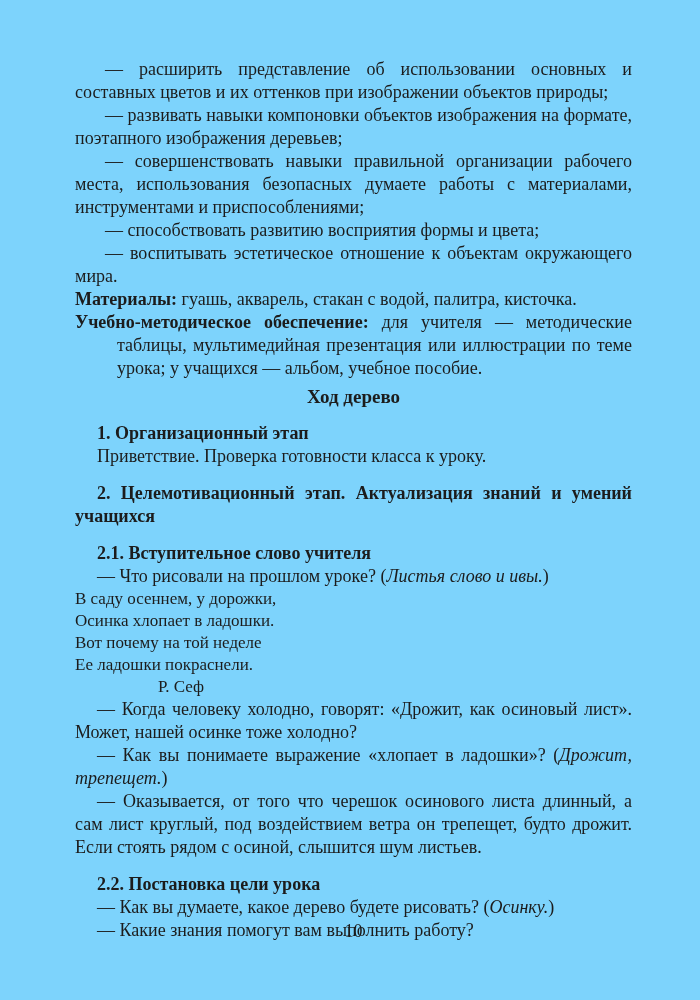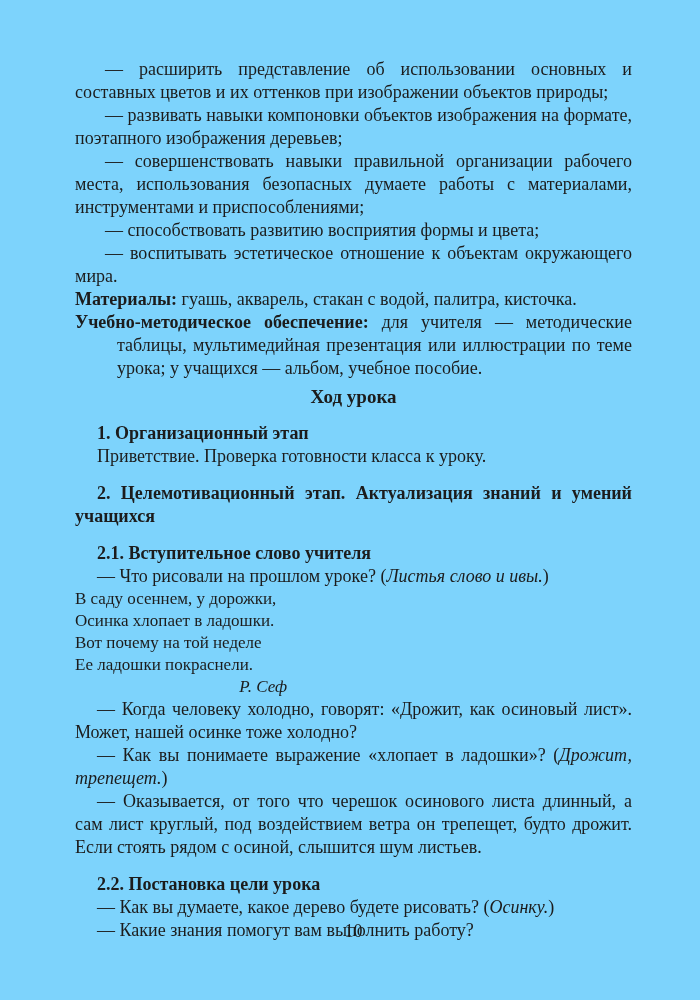--- a/index.html
+++ b/index.html
@@ -27,22 +27,21 @@
     text-align:center;font-weight:bold;font-size:19px;
     margin:5px 0 3px 0;text-indent:0;
   }
   .sec-title{font-weight:bold;margin-top:14px;}
   .poem{
     width:222px;
     font-size:17px;line-height:22px;
   }
   .poem-line{white-space:nowrap;}
   .poem-author{
-    text-align:right;padding-right:10px;
-    font-style:italic;
+    text-align:center;padding-right:10px;
   }
   .it{font-style:italic;}
   .page-number{
     position:absolute;left:75px;top:921px;width:557px;
     text-align:center;font-size:18px;
   }
 </style>
 </head>
 <body>
 
@@ -52,21 +51,21 @@
     <p class="indent-lg">— расширить представление об использовании основных и составных цветов и их оттенков при изображении объектов природы;</p>
     <p class="indent-lg">— развивать навыки компоновки объектов изображения на формате, поэтапного изображения деревьев;</p>
     <p class="indent-lg">— совершенствовать навыки правильной организации рабочего места, использования безопасных думаете работы с материалами, инструментами и приспособлениями;</p>
     <p class="indent-lg">— способствовать развитию восприятия формы и цвета;</p>
     <p class="indent-lg">— воспитывать эстетическое отношение к объектам окружающего мира.</p>
 
     <p class="hang"><b>Материалы:</b> <span>гуашь, акварель, стакан с водой, палитра, кисточка.</span></p>
 
     <p class="hang"><b>Учебно-методическое обеспечение:</b> <span>для учителя — методические таблицы, мультимедийная презентация или иллюстрации по теме урока; у учащихся — альбом, учебное пособие.</span></p>
 
-    <p class="heading-center">Ход урока</p>
+    <p class="heading-center">Ход дерево</p>
 
     <p class="sec-title indent-sm">1. Организационный этап</p>
     <p class="indent-sm">Приветствие. Проверка готовности класса к уроку.</p>
 
     <p class="sec-title indent-sm">2. Целемотивационный этап. Актуализация знаний и умений учащихся</p>
 
     <p class="sec-title indent-sm">2.1. Вступительное слово учителя</p>
 
     <p class="indent-sm"><span>— Что рисовали на прошлом уроке? (</span><span class="it">Листья слово и ивы.</span><span>)</span></p>
 

